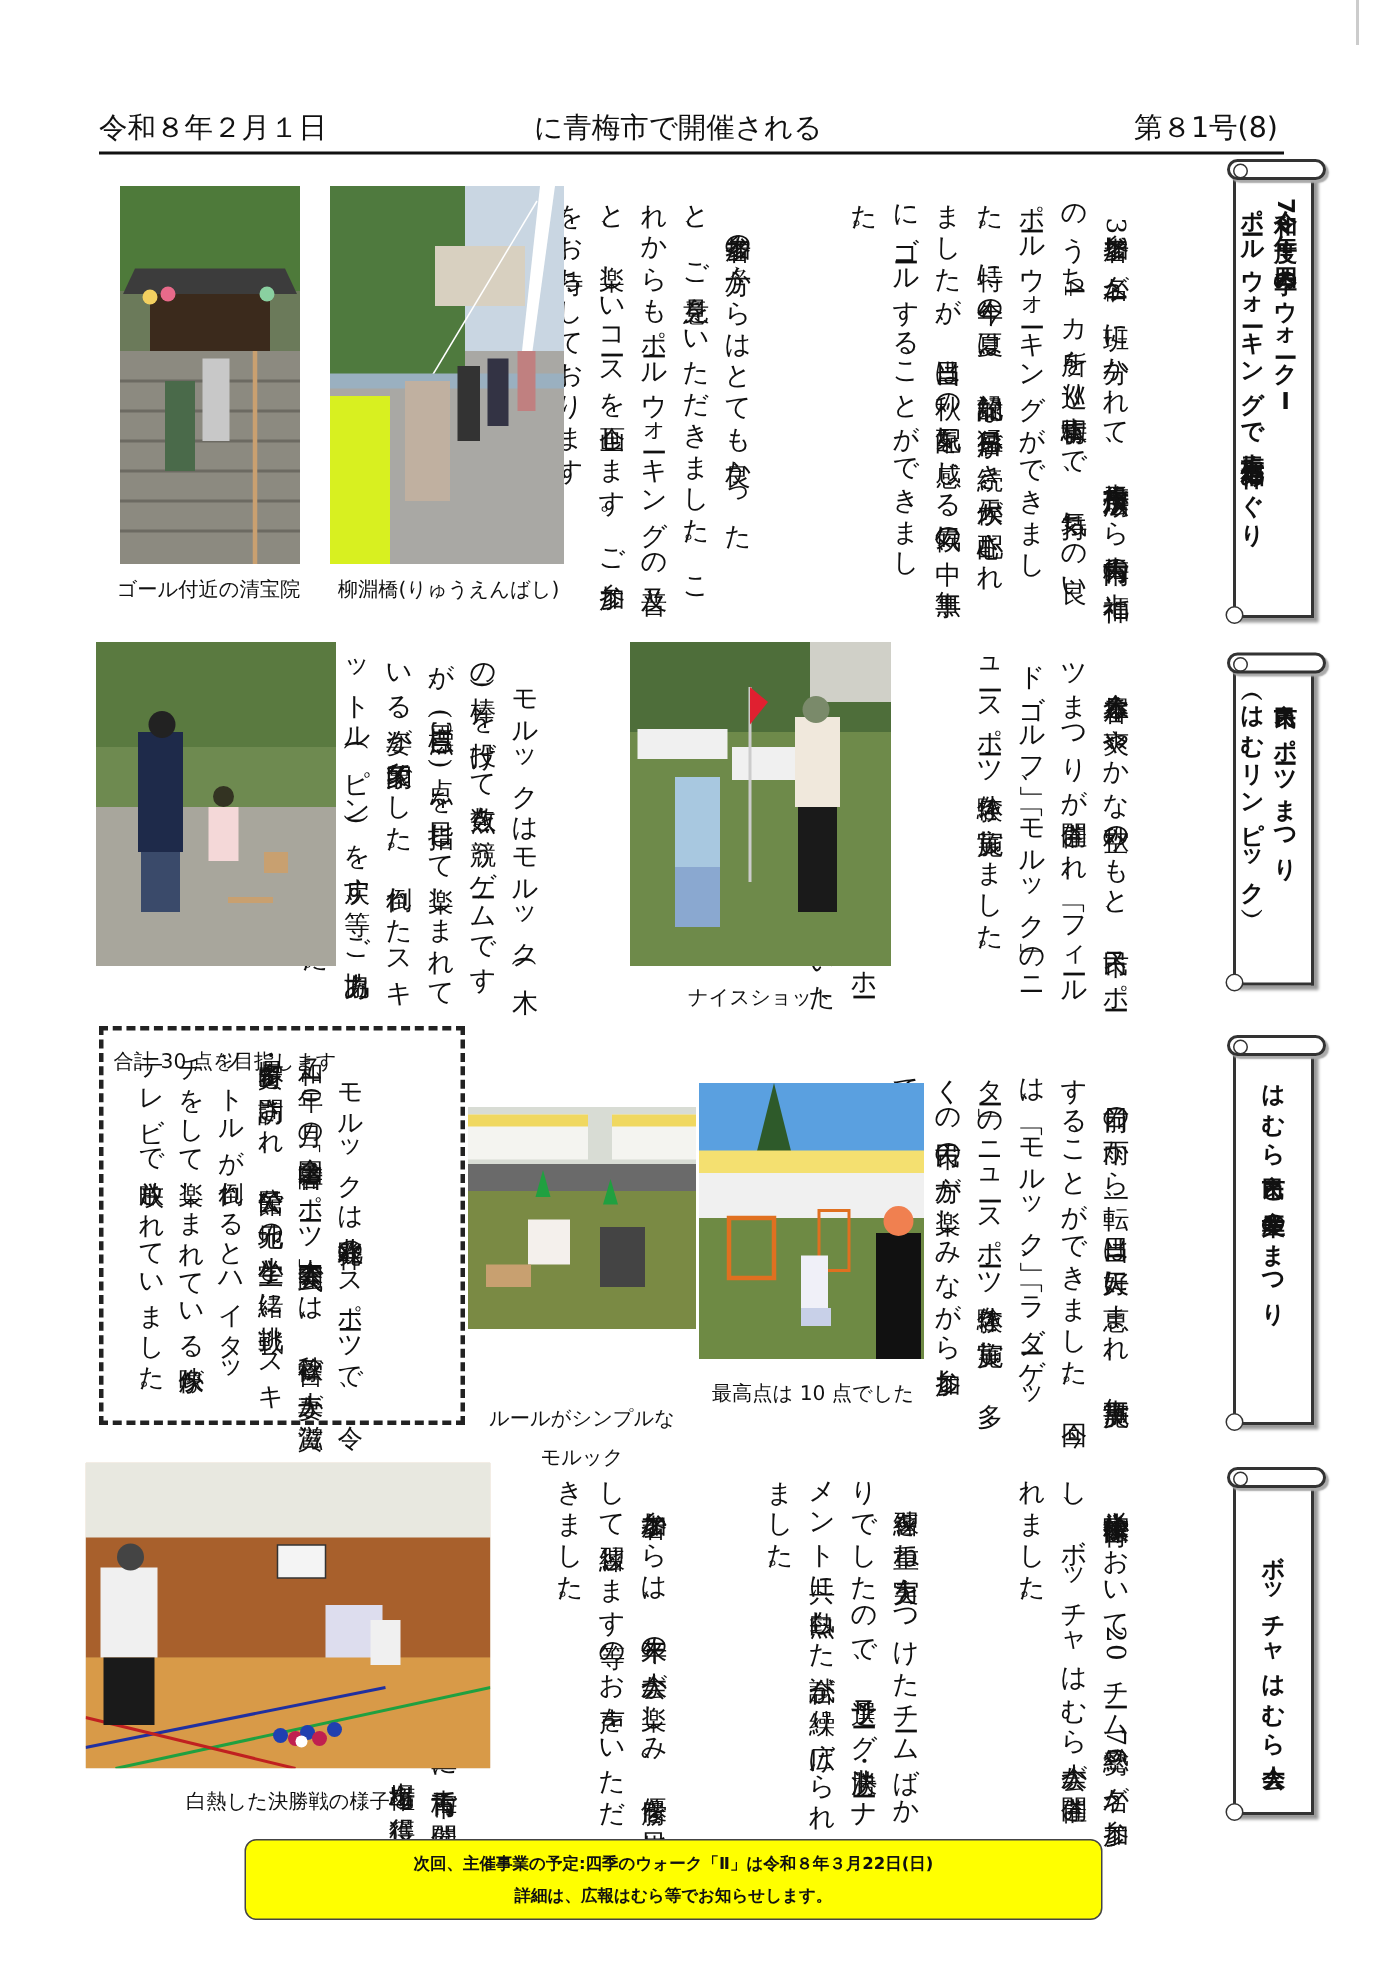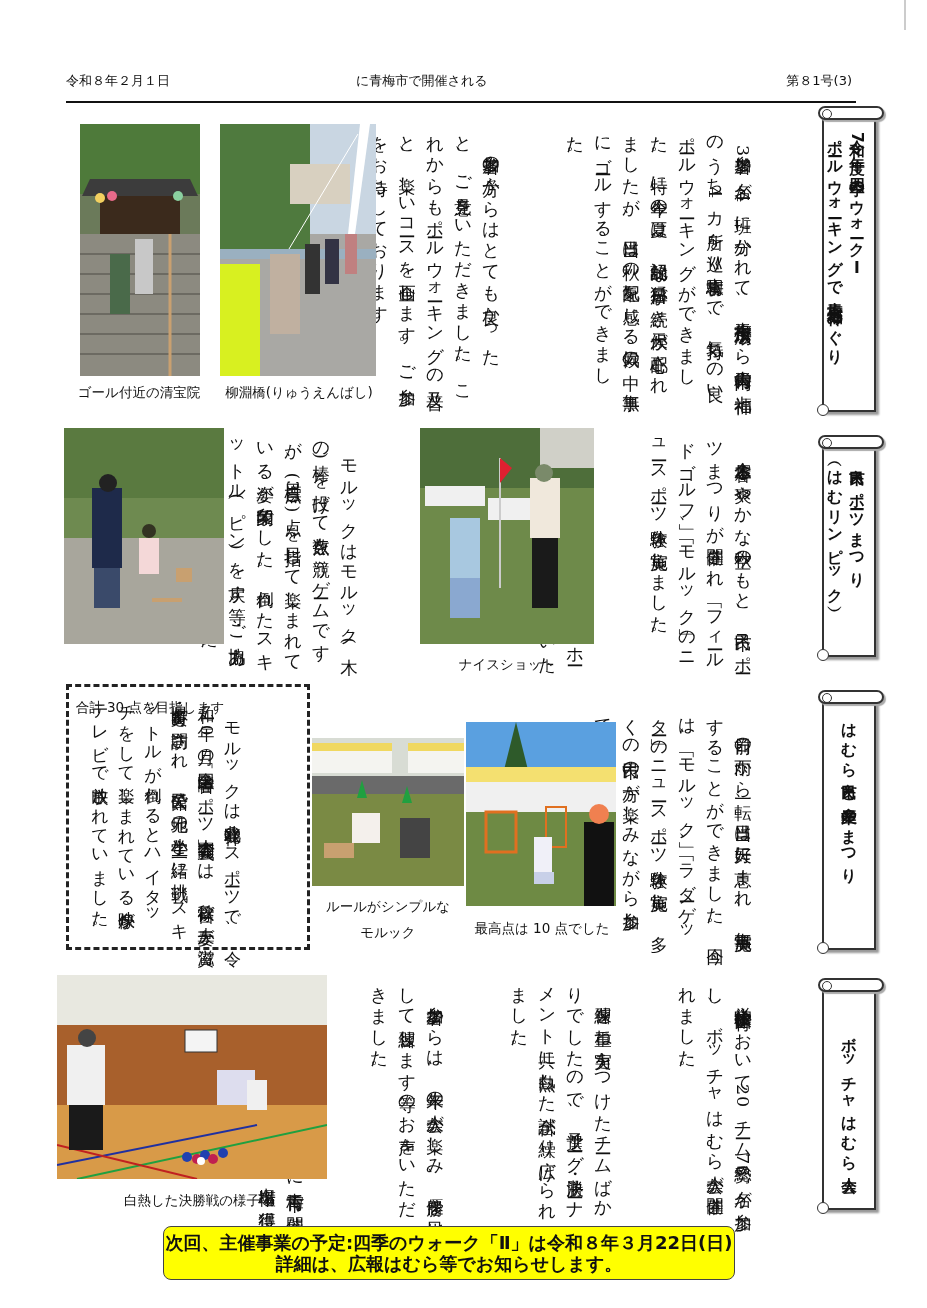--- a/index.html
+++ b/index.html
@@ -1,19 +1,19 @@
 <!DOCTYPE html>
 <html><head>
   <meta charset="utf-8">
   <style>
     * { box-sizing: border-box; margin: 0; padding: 0; }
     html, body { width: 927px; height: 1308px; background: #ffffff; overflow: hidden; }
     body { position: relative; font-family: "DejaVu Sans", "Liberation Sans", sans-serif; color: #111; }
 
-    .header { position: absolute; left: 66px; top: 70px; width: 790px; height: 28px; font-size: 13px; }
+    .header { position: absolute; left: 66px; top: 70px; width: 790px; height: 28px; font-size: 19px; }
     .header .date { position: absolute; left: 0; top: 2px; }
     .header .title { position: absolute; left: 290px; top: 2px; }
     .header .issue { position: absolute; right: 4px; top: 2px; }
     .header-rule { position: absolute; left: 66px; top: 101px; width: 790px; height: 2px; background: #111; }
 
     .vtext {
       position: absolute;
       writing-mode: vertical-rl;
       -webkit-writing-mode: vertical-rl;
       font-family: "DejaVu Serif", "Liberation Serif", serif;
@@ -62,32 +62,32 @@
     .caption { position: absolute; font-size: 13.5px; font-family: "DejaVu Sans", sans-serif; text-align: center; white-space: nowrap; }
 
     .dashed-box {
       position: absolute; left: 66px; top: 684px; width: 244px; height: 266px;
       border: 3px dashed #222;
     }
 
     .footer-box {
       position: absolute; left: 163px; top: 1226px; width: 572px; height: 54px;
       background: #ffff00; border: 1.5px solid #444; border-radius: 8px;
-      text-align: center; font-size: 18px; font-weight: bold; line-height: 21px; padding-top: 5px;
+      text-align: center; font-size: 11px; font-weight: bold; line-height: 21px; padding-top: 5px;
       font-family: "DejaVu Sans", sans-serif;
     }
     .right-edge-line { position: absolute; left: 904px; top: 0; width: 2px; height: 30px; background: #ccc; }
   </style>
 </head>
 <body>
 
 <div class="header">
   <span class="date">令和８年２月１日</span>
   <span class="title">に青梅市で開催される</span>
-  <span class="issue">第８1号(3)</span>
+  <span class="issue">第８1号(8)</span>
 </div>
 <div class="header-rule"></div>
 
 <div class="scroll" style="left:822px; top:116px; height:296px;">
   <div class="roll"></div>
   <div class="stitle" style="right:6px; top:12px; height:272px;">令和7年度　四季のウォーク Ⅰ
 ポールウォーキングで青梅七福神めぐり</div>
   <div class="curl-b"></div>
 </div>
 
@@ -225,21 +225,21 @@
     <rect x="96" y="5" width="56" height="30" fill="#f4f4f0"></rect>
     <rect x="96" y="5" width="56" height="8" fill="#f0d860"></rect>
     <rect x="0" y="38" width="152" height="18" fill="#6a6a6a"></rect>
     <polygon points="45,60 50,42 55,60" fill="#20a040"></polygon>
     <polygon points="90,65 95,48 100,65" fill="#20a040"></polygon>
     <rect x="40" y="75" width="28" height="30" fill="#f4f0ec"></rect>
     <rect x="88" y="80" width="30" height="40" fill="#444"></rect>
     <rect x="12" y="105" width="30" height="15" fill="#c8a070"></rect>
   </svg>
 </div>
-<div class="caption" style="left:310px; top:893px; width:156px; white-space:pre; line-height:26px;">ルールがシンプルな
+<div class="caption" style="left:310px; top:933px; width:156px; white-space:pre; line-height:26px;">ルールがシンプルな
 モルック</div>
 
 <div class="dashed-box">
   <div class="vtext" style="right:8px; top:6px; height:246px; width:228px; font-size:17px; line-height:26.5px;">
     <p>モルックは北欧発祥のスポーツで、令和７年10月の「全国障害者スポーツ大会」開会式では、秋篠宮ご夫妻が滋賀県・多賀町を訪問され、公民館で地元の小学生と一緒に挑戦、スキットルが倒れるとハイタッチをして楽しまれている映像がテレビで放映されていました。</p>
   </div>
 </div>
 
 <div class="scroll" style="left:822px; top:988px; height:222px;">
   <div class="roll"></div>

